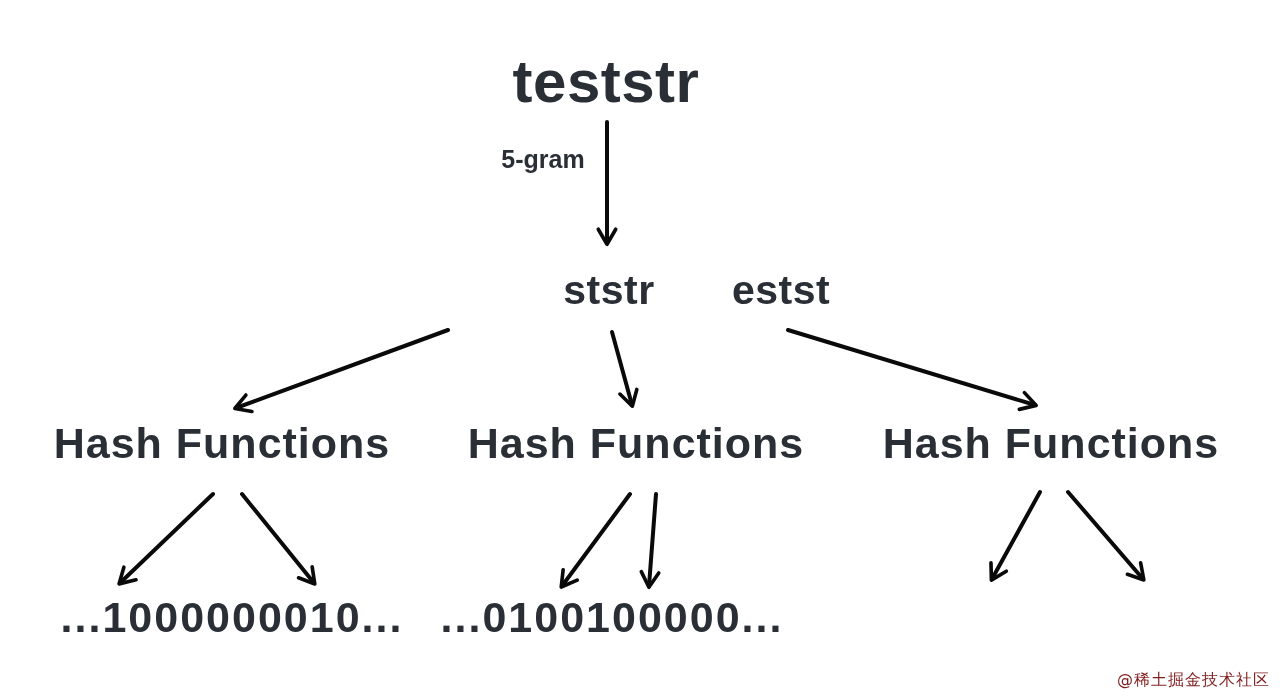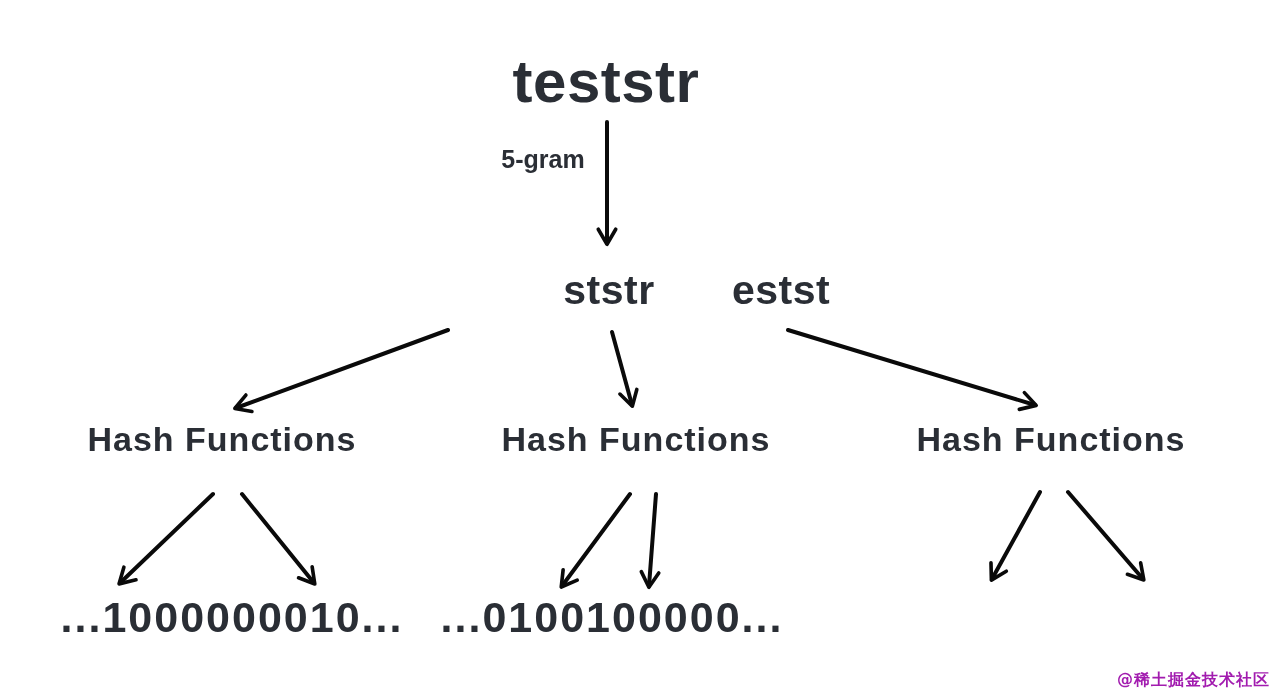--- a/index.html
+++ b/index.html
@@ -22,29 +22,29 @@
     position: absolute;
     transform: translateX(-50%);
     white-space: nowrap;
     font-weight: 700;
     color: #2a2e35;
     line-height: 1;
   }
   .root-label   { font-size: 60px; letter-spacing: 0.5px; }
   .edge-label   { font-size: 25px; }
   .ngram-label  { font-size: 41px; letter-spacing: 0.5px; }
-  .hash-label   { font-size: 34px; letter-spacing: 1px; }
+  .hash-label   { font-size: 43px; letter-spacing: 1px; }
   .bits-label   { font-size: 43px; letter-spacing: 2px; margin-left: 8px; }
   .watermark {
     position: absolute;
     right: 10px;
     bottom: 6px;
     font-size: 16px;
-    font-weight: 700;
-    color: #a21caf;
+    font-weight: 400;
+    color: #7f1d1d;
     letter-spacing: 1px;
     font-family: "DejaVu Sans", "Liberation Sans", sans-serif;
   }
 </style>
 </head>
 <body>
 
 <div class="canvas">
 
   <svg class="arrow-layer" viewBox="0 0 1280 697" xmlns="http://www.w3.org/2000/svg">

